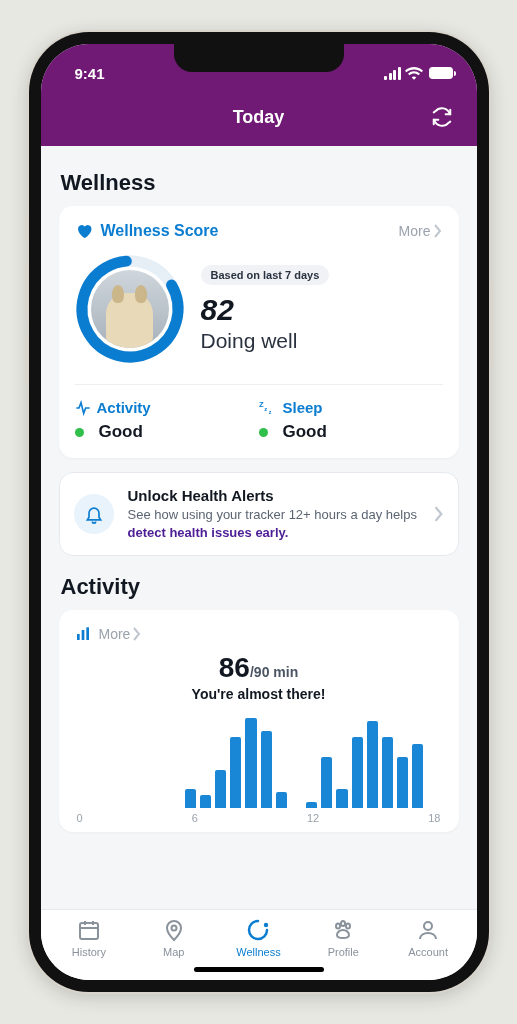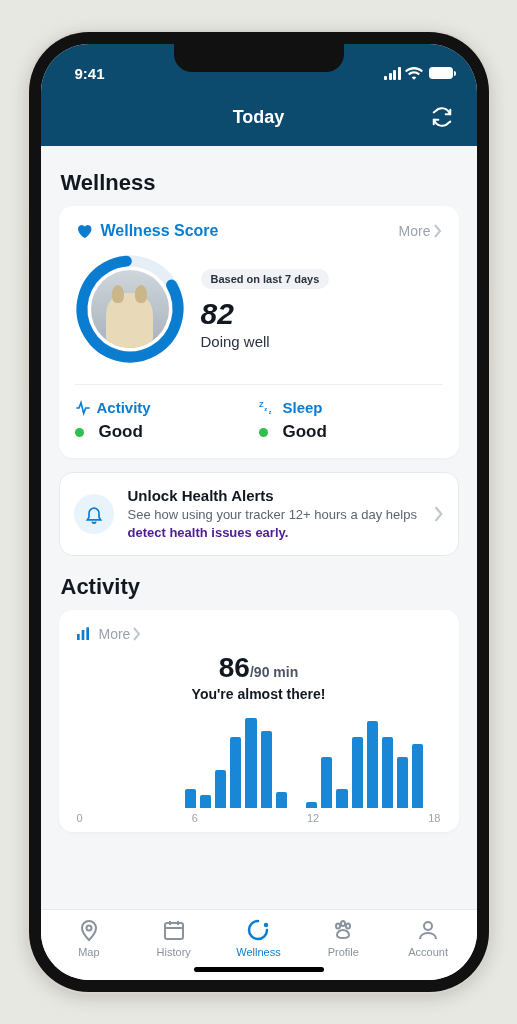--- a/index.html
+++ b/index.html
@@ -56,21 +56,21 @@
     bottom: 8px; left: 50%;
     transform: translateX(-50%);
     width: 130px; height: 5px;
     background: #000;
     border-radius: 3px;
     z-index: 60;
   }
 
   
   .header {
-    background: #0c4a6e;
+    background: #701a75;
     color: #fff;
     padding-top: 14px;
     flex-shrink: 0;
     text-align: center;
   }
   .statusbar {
     display: flex;
     justify-content: space-between;
     align-items: center;
     padding: 0 24px 0 34px;
@@ -189,21 +189,21 @@
     display:inline-block;
     background:#f0f2f5;
     color:#2a3240;
     font-size:11px;
     font-weight:600;
     padding:4px 10px;
     border-radius: 10px;
     margin-bottom:8px;
   }
   .score-num { font-size: 30px; font-weight:700; color:#121821;font-style:italic; }
-  .score-caption { font-size:15px; color:#2a3240; margin-top:2px; }
+  .score-caption { font-size:21px; color:#2a3240; margin-top:2px; }
 
   .metrics-row {
     display:flex;
     padding-top:14px;
   }
   .metric { flex:1; }
   .metric-head {
     display:flex; align-items:center; gap:6px;
     font-size:15px; font-weight:700; color:#0a7dd1;
   }
@@ -451,31 +451,31 @@
             <span>12</span>
             <span>18</span>
           </div>
       </div>
 
     </div>
 
     <div class="tabbar">
       <div class="tab">
         <svg viewBox="0 0 24 24" fill="none" stroke="currentColor" stroke-width="2">
+            <rect x="3" y="5" width="18" height="16" rx="2"></rect>
+            <path d="M3 10h18M8 3v4M16 3v4"></path>
+          </svg>
+        <span>History</span>
+      </div>
+      <div class="tab">
+        <svg viewBox="0 0 24 24" fill="none" stroke="currentColor" stroke-width="2">
             <path d="M12 22s7-7 7-12a7 7 0 1 0-14 0c0 5 7 12 7 12z"></path>
             <circle cx="12" cy="10" r="2.5"></circle>
           </svg>
         <span>Map</span>
-      </div>
-      <div class="tab">
-        <svg viewBox="0 0 24 24" fill="none" stroke="currentColor" stroke-width="2">
-            <rect x="3" y="5" width="18" height="16" rx="2"></rect>
-            <path d="M3 10h18M8 3v4M16 3v4"></path>
-          </svg>
-        <span>History</span>
       </div>
       <div class="tab active">
         <svg viewBox="0 0 24 24" fill="none" stroke="currentColor" stroke-width="2.5">
             <path d="M12 3a9 9 0 1 0 9 9" stroke-linecap="round"></path>
             <circle cx="20" cy="7" r="2.2" fill="currentColor" stroke="none"></circle>
           </svg>
         <span>Wellness</span>
       </div>
       <div class="tab">
         <svg viewBox="0 0 24 24" fill="none" stroke="currentColor" stroke-width="2">

